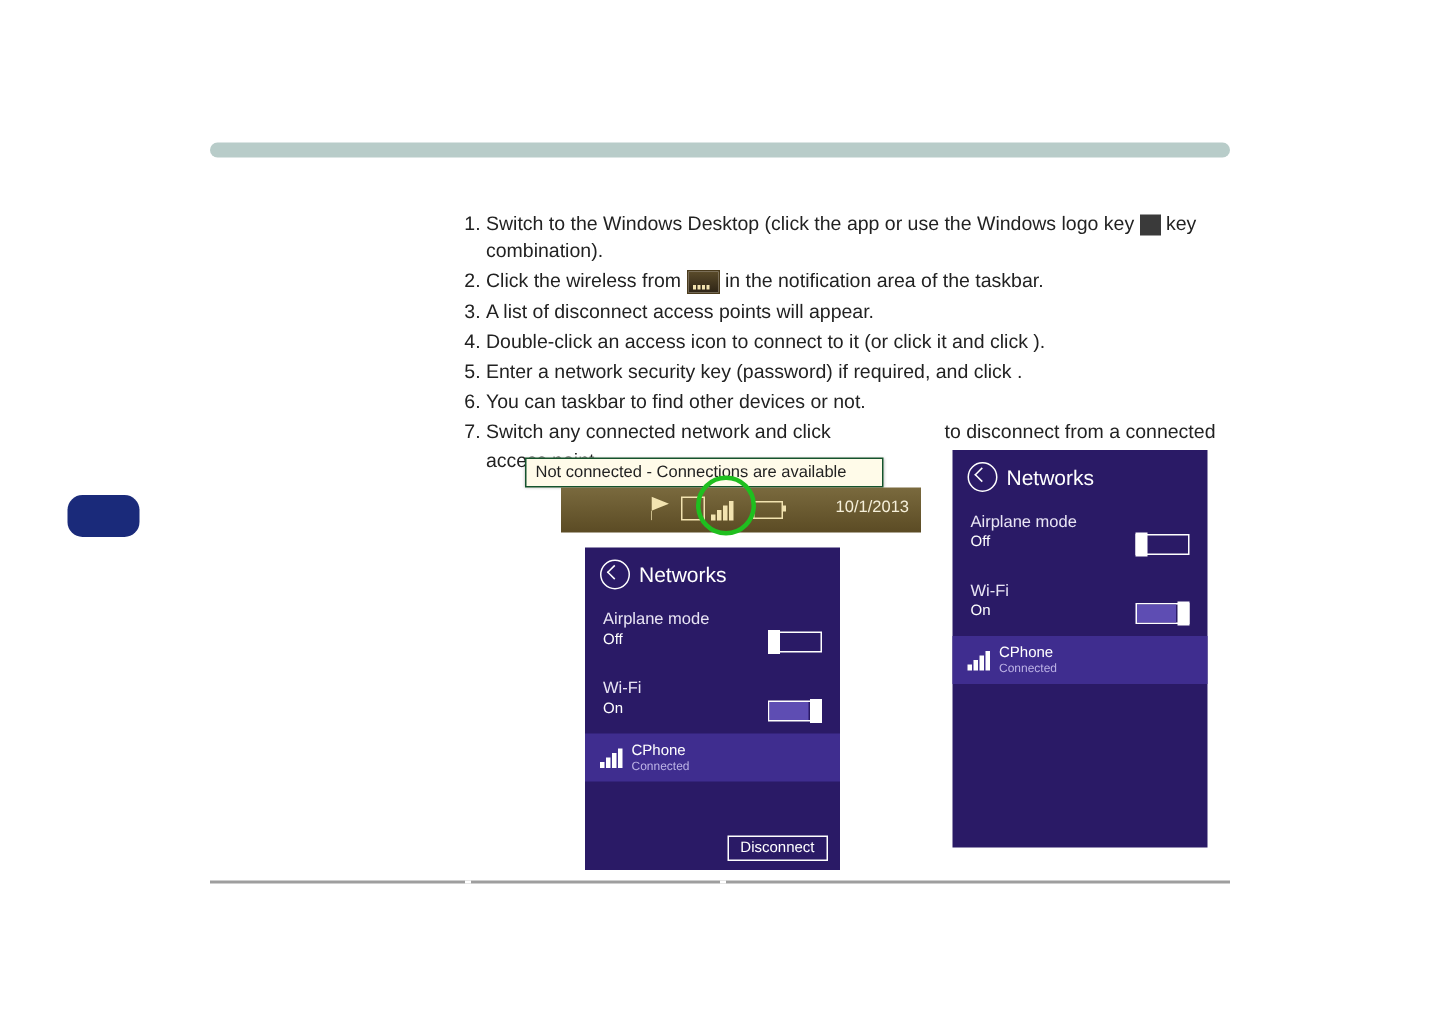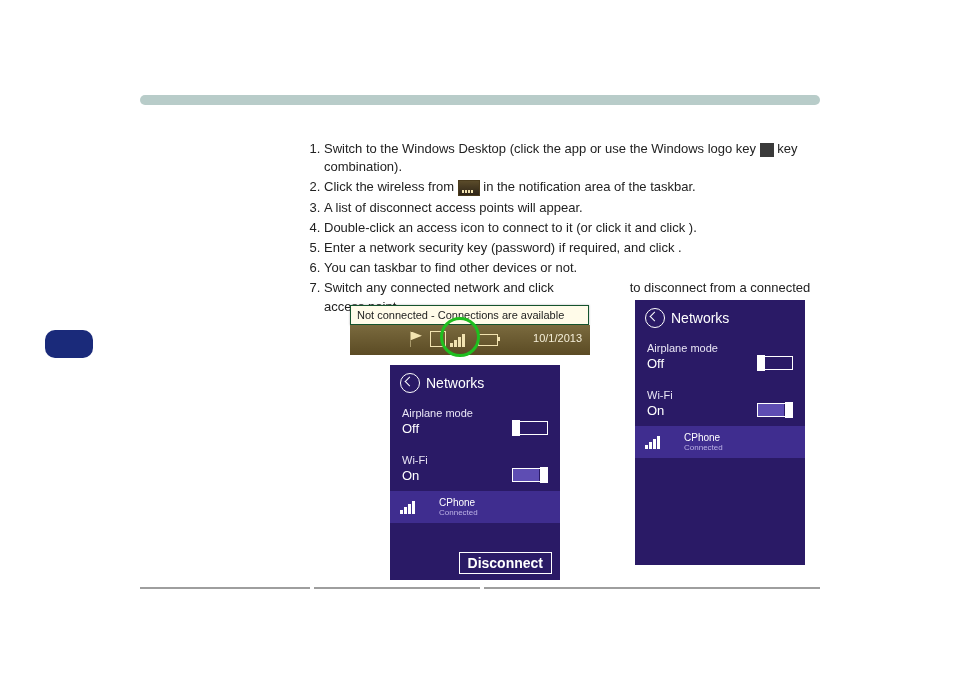--- a/index.html
+++ b/index.html
@@ -88,20 +88,21 @@
     width: 225px;
     box-shadow: 0 0 2px rgba(0,0,0,.3);
   }
   .tray {
     width: 240px;
     height: 30px;
     background: linear-gradient(180deg,#7a6a3e,#5b4b24);
     position: relative;
     color: #f5efd9;
     font-size: 11px;
+    margin-left: 24px;
   }
   .tray .date {
     position: absolute;
     right: 8px;
     top: 7px;
   }
   .tray .flag-ico, .tray .action-ico, .tray .wlan-ico, .tray .battery-ico {
     position: absolute;
     top: 6px;
   }
@@ -163,21 +164,21 @@
     font-size: 11px;
     color: #e9e5f5;
   }
   .toggle-row {
     display: flex;
     justify-content: space-between;
     align-items: flex-start;
     padding: 0 12px 8px 12px;
   }
   .toggle-row .state {
-    font-size: 13px;
+    font-size: 10px;
   }
   .toggle {
     width: 34px; height: 12px;
     border: 1.5px solid #fff;
     position: relative;
     background: transparent;
   }
   .toggle .knob {
     position: absolute;
     top: -2px;
@@ -192,21 +193,21 @@
     left:0;top:0;right:8px;bottom:0;
     background:#5e4db3;
   }
   .sep { height: 6px; }
   .net-item {
     background: #3f2d8f;
     margin: 0;
     padding: 6px 10px;
     display: flex;
     align-items: center;
-    gap: 23px;
+    gap: 5px;
   }
   .net-item.dim { background: transparent; }
   .signal {
     width: 16px; height: 14px;
     position: relative;
     flex: 0 0 auto;
   }
   .signal span {
     position: absolute; bottom: 0; width: 3px; background: #fff;
   }
@@ -219,26 +220,25 @@
     line-height: 1.1;
   }
   .net-sub {
     font-size: 8px;
     color: #bdb3e6;
   }
   .disconnect-btn {
     position: absolute;
     right: 8px;
     bottom: 6px;
-    font-size: 14px;
+    font-size: 10px;
     color: #fff;
     border: 1px solid #fff;
     padding: 2px 8px;
     background: transparent;
-    font-weight: bold;
   }
   .bottom-line {
     position: absolute;
     left: 140px;
     bottom: 84px;
     width: 680px;
     height: 2px;
     background: #9e9e9e;
   }
   .bottom-line::before, .bottom-line::after {

